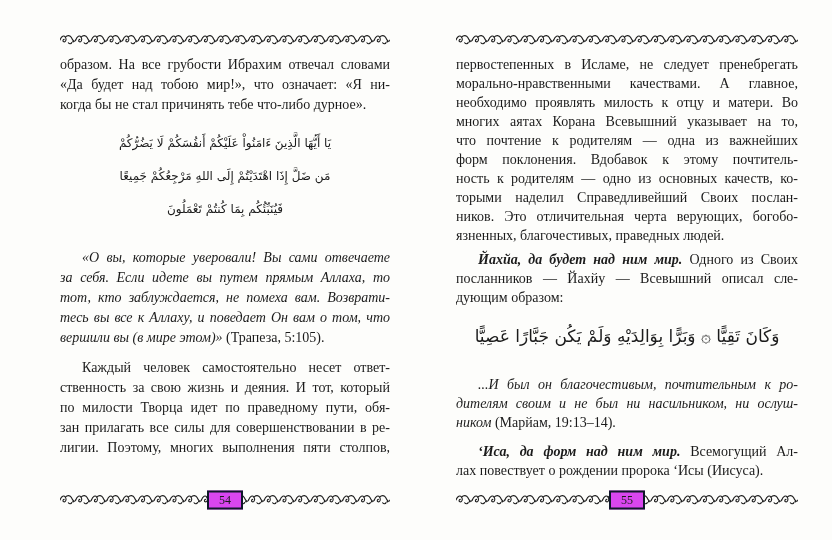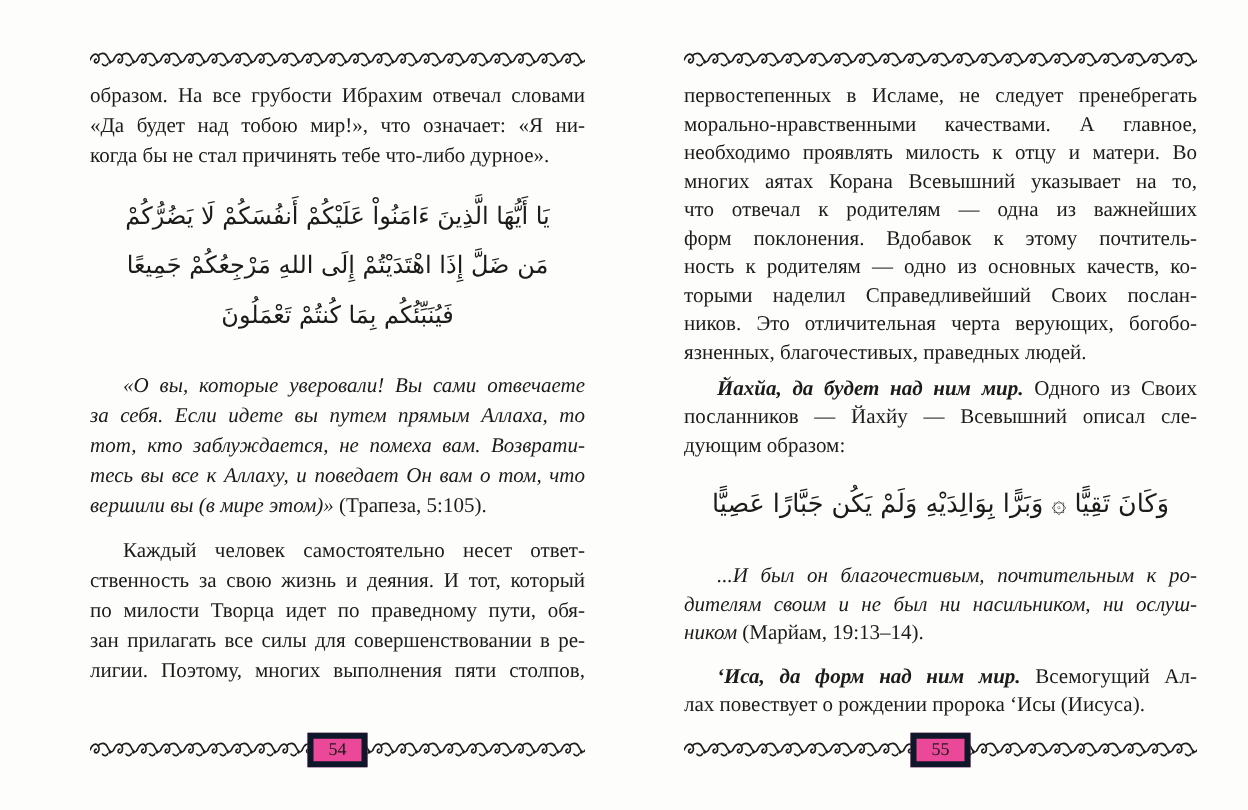--- a/index.html
+++ b/index.html
@@ -29,34 +29,34 @@
   .quote .line{font-style:italic;}
   .run.n{font-style:normal;font-weight:normal;}
   .run.i{font-style:italic;}
   .run.bi{font-style:italic;font-weight:bold;}
 
   .arabic .line{
     font-family:"DejaVu Sans",sans-serif;
     direction:rtl;text-align:center;text-align-last:center;
     overflow:visible;
   }
-  .page-left  .arabic .line{font-size:16px;line-height:33px;height:33px;}
+  .page-left  .arabic .line{font-size:12px;line-height:33px;height:33px;}
   .page-right .arabic .line{font-size:17px;line-height:34px;height:34px;}
 
   .block{margin:0;}
   .body + .body{margin-top:5px;}
   .arabic{margin-top:12px;}
   .arabic + .quote{margin-top:22px;}
   .quote + .body{margin-top:10px;}
 
   .bottom-wrap{position:absolute;left:0;right:0;bottom:0;height:18px;}
   .bottom-wrap svg.band{margin-top:3px;}
   .pagenum{
     position:absolute;left:50%;top:55%;transform:translate(-50%,-50%);
-    background:#ec4899;border:4px solid #0f172a;
+    background:#d946ef;border:2px solid #0f172a;
     padding:0 10px;font-size:12px;line-height:15px;
     font-family:"Liberation Serif",serif;
   }
   .defs-holder{position:absolute;width:0;height:0;overflow:hidden;}
 </style>
 </head>
 <body>
 
 <div class="spread">
 
@@ -172,21 +172,21 @@
         <use href="#vine-motif" xlink:href="#vine-motif" x="288"></use>
         <use href="#vine-motif" xlink:href="#vine-motif" x="304"></use>
         <use href="#vine-motif" xlink:href="#vine-motif" x="320"></use>
       </svg>
     <div class="page-text">
         <div class="block body">
           <div class="line"><span class="run n">первостепенных в Исламе, не следует пренебрегать</span></div>
           <div class="line"><span class="run n">морально-нравственными качествами. А главное,</span></div>
           <div class="line"><span class="run n">необходимо проявлять милость к отцу и матери. Во</span></div>
           <div class="line"><span class="run n">многих аятах Корана Всевышний указывает на то,</span></div>
-          <div class="line"><span class="run n">что отвечал к родителям — одна из важнейших</span></div>
+          <div class="line"><span class="run n">что почтение к родителям — одна из важнейших</span></div>
           <div class="line"><span class="run n">форм поклонения. Вдобавок к этому почтитель-</span></div>
           <div class="line"><span class="run n">ность к родителям — одно из основных качеств, ко-</span></div>
           <div class="line"><span class="run n">торыми наделил Справедливейший Своих послан-</span></div>
           <div class="line"><span class="run n">ников. Это отличительная черта верующих, богобо-</span></div>
           <div class="line last"><span class="run n">язненных, благочестивых, праведных людей.</span></div>
         </div>
         <div class="block body">
           <div class="line indent"><span class="run bi">Йахйа, да будет над ним мир.</span><span class="run n"> Одного из Своих</span></div>
           <div class="line"><span class="run n">посланников — Йахйу — Всевышний описал сле-</span></div>
           <div class="line last"><span class="run n">дующим образом:</span></div>

